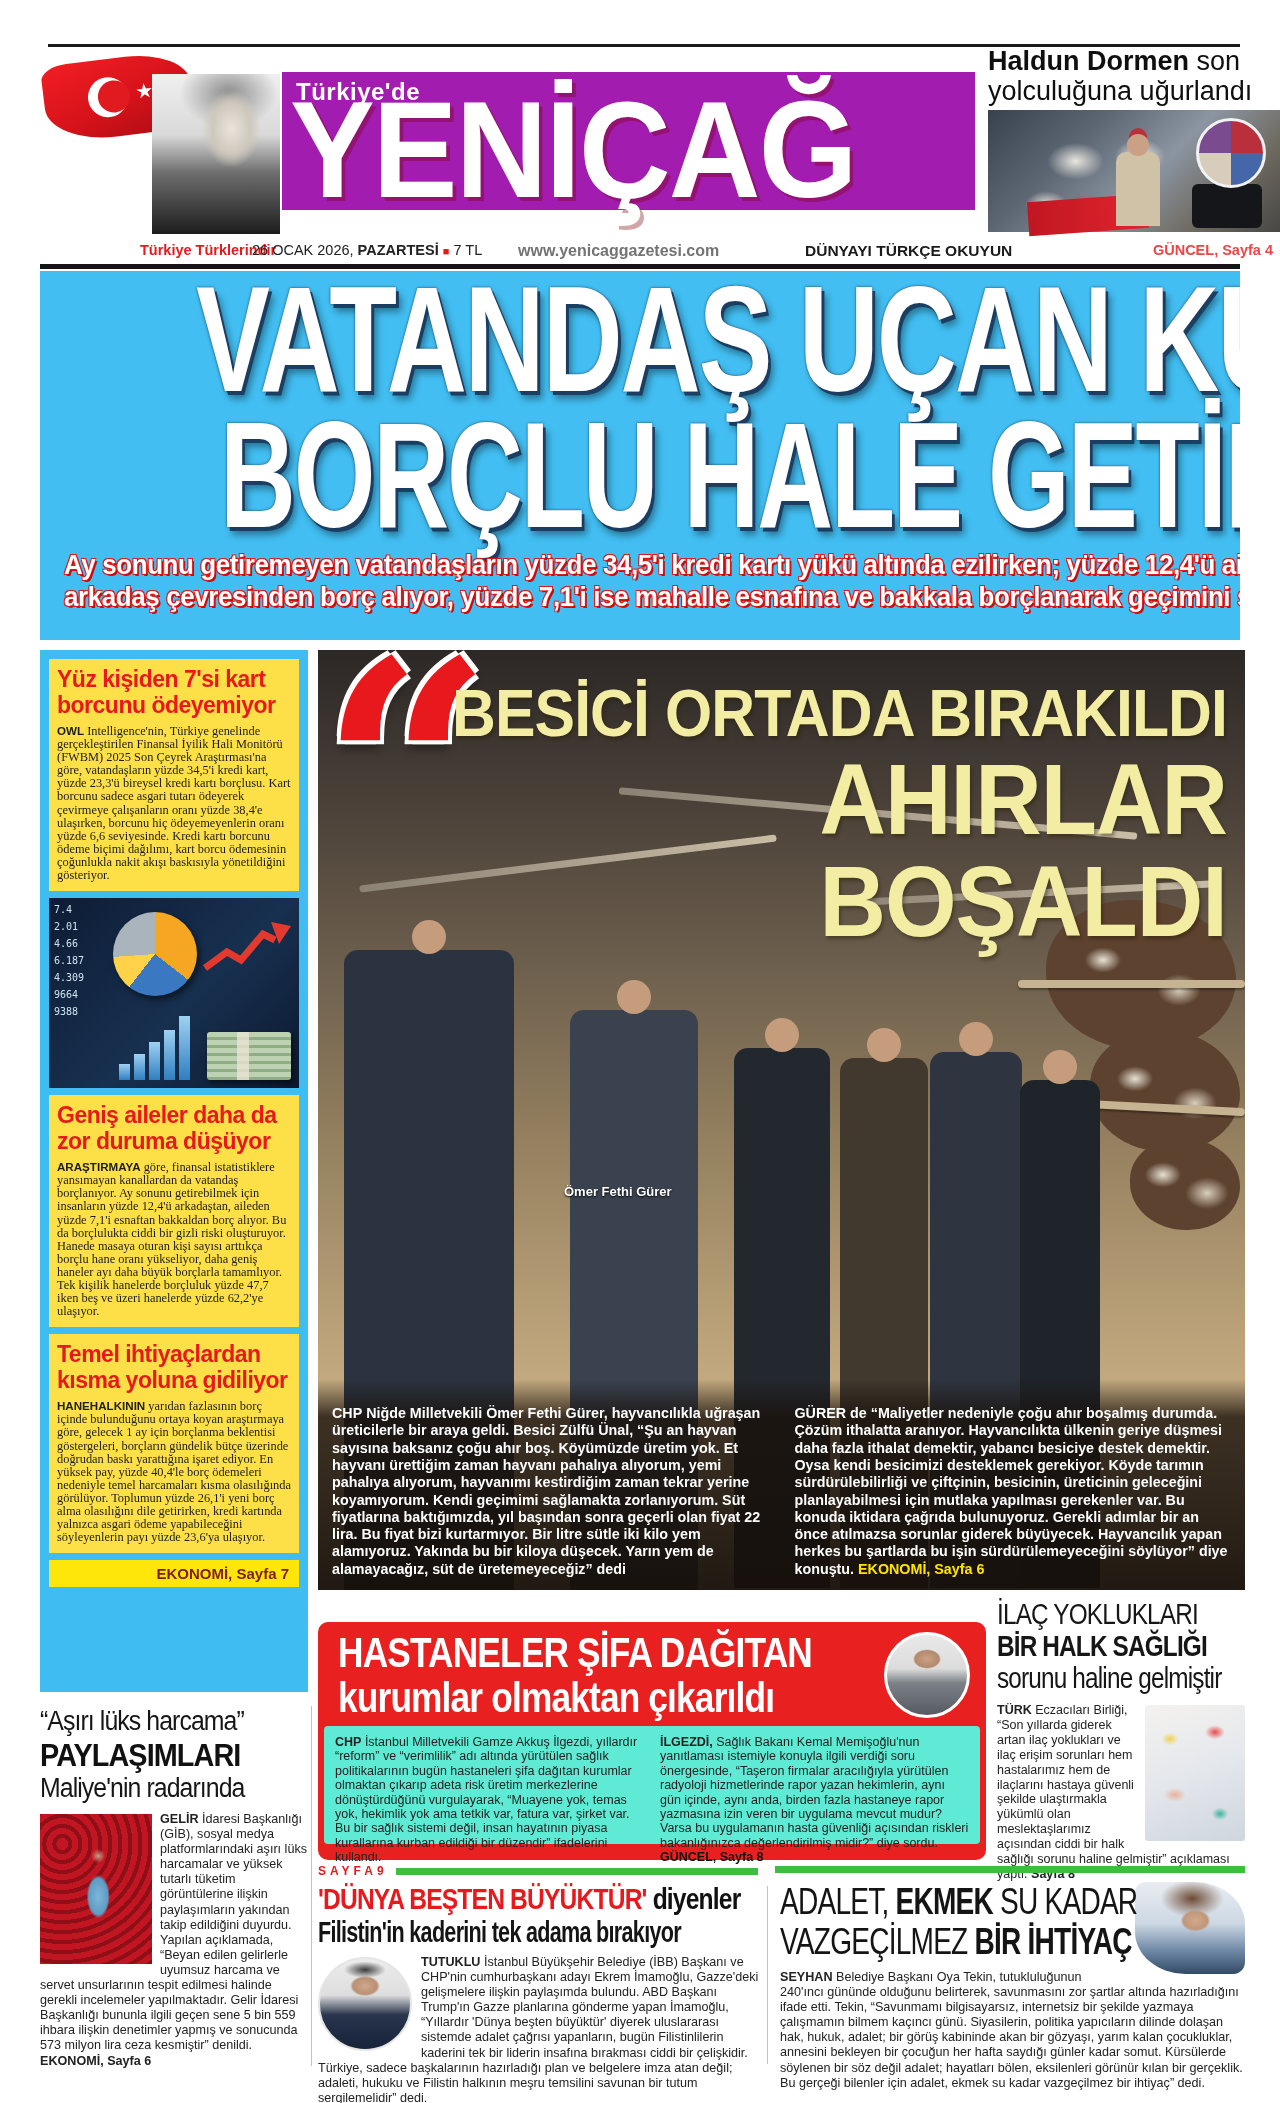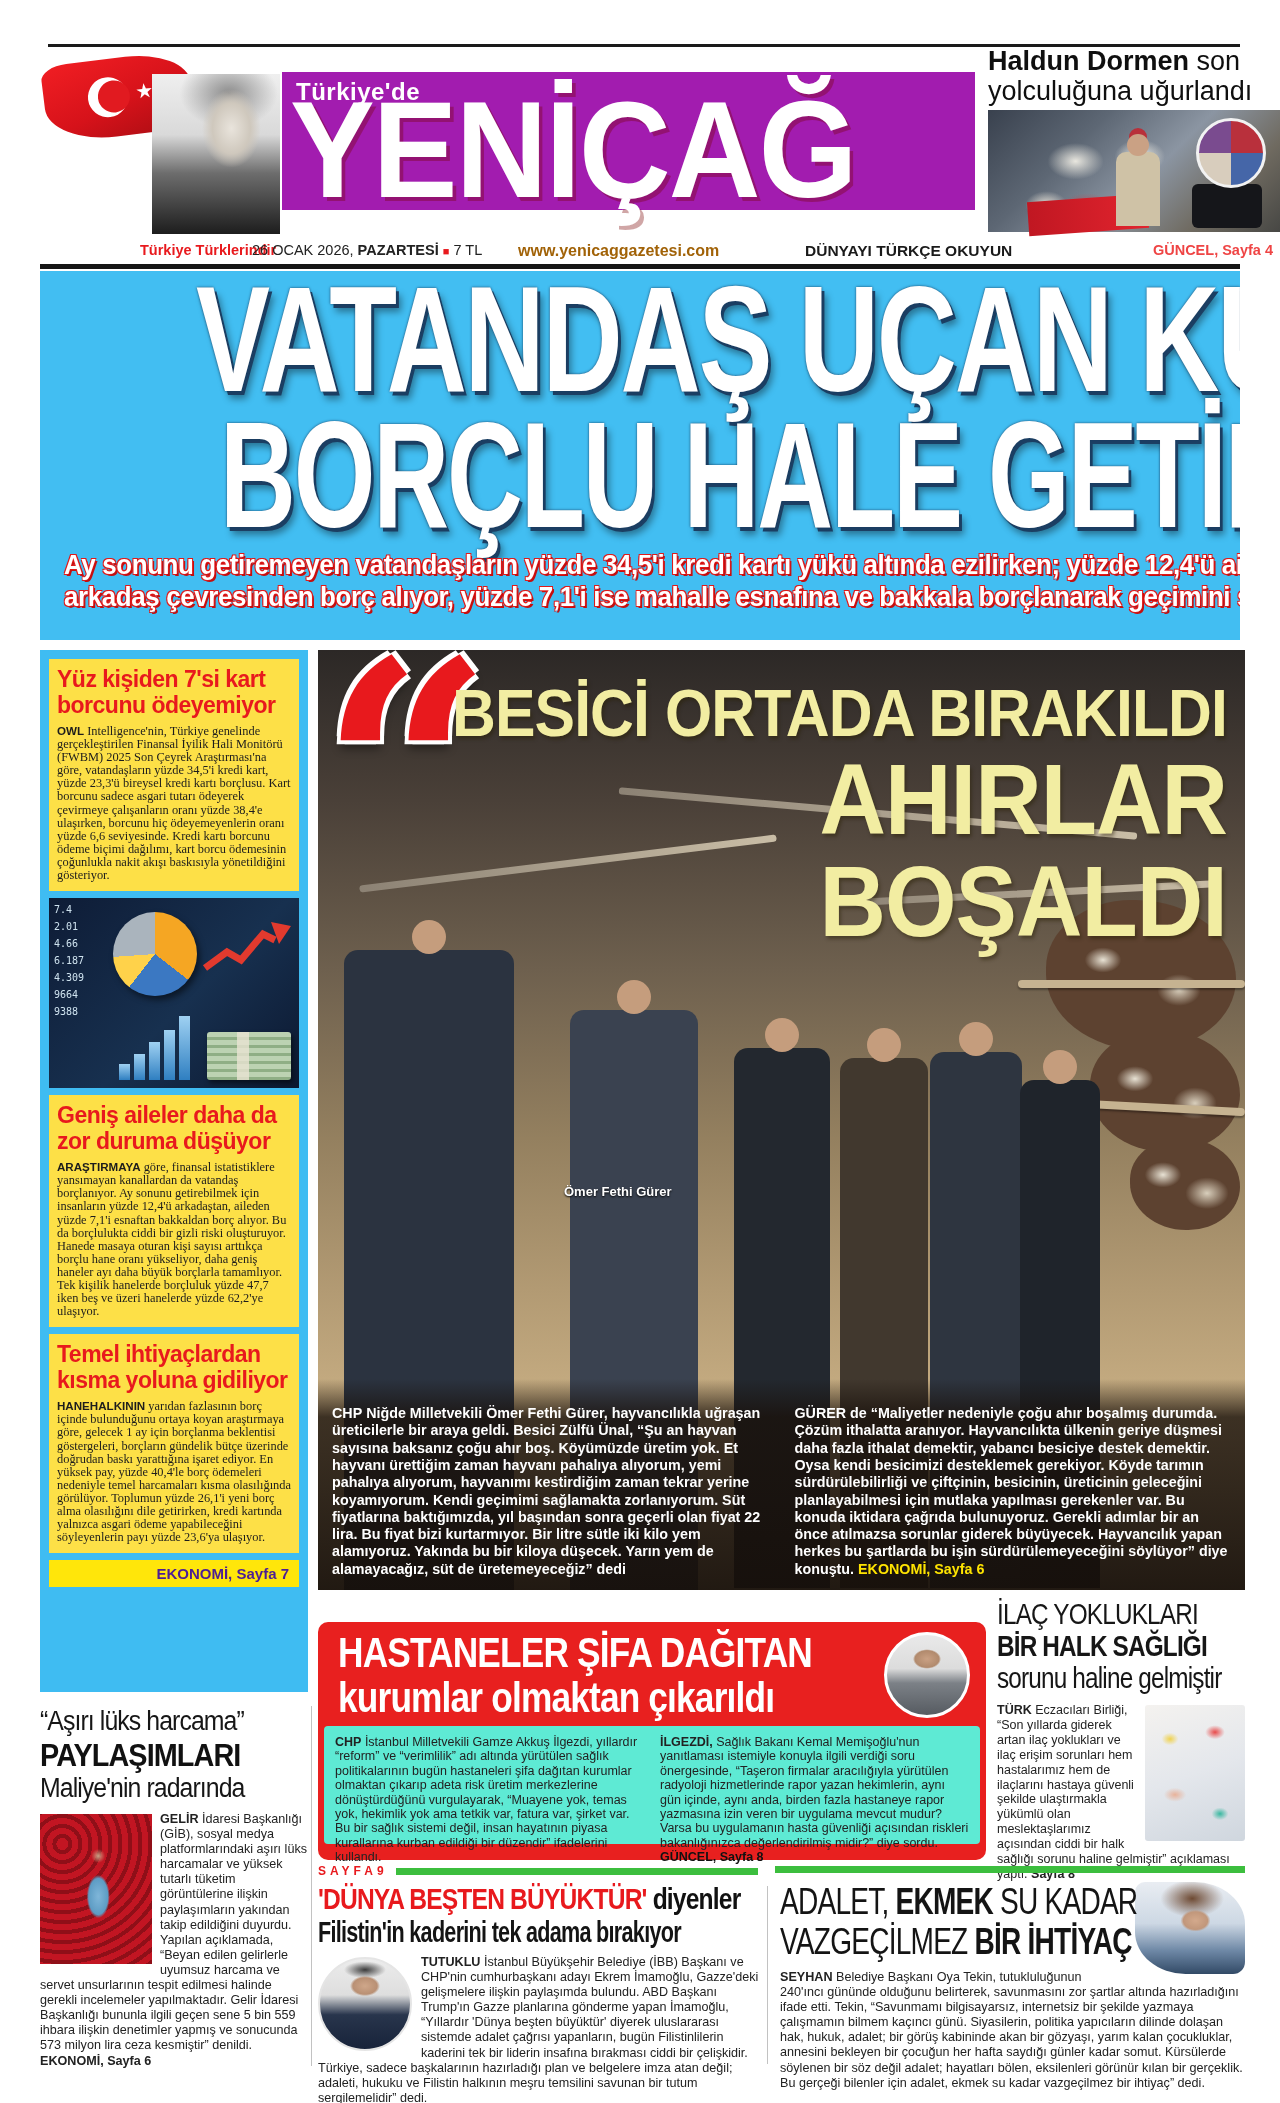--- a/index.html
+++ b/index.html
@@ -41,21 +41,21 @@
   .obit-circle{position:absolute;right:14px;top:8px;width:64px;height:64px;border-radius:50%;border:3px solid #f2f2f2;
       background:conic-gradient(#b9303c 0 90deg,#4566a8 90deg 180deg,#d8cdbd 180deg 270deg,#7a4b8f 270deg 360deg);}
 
   
   .dateline{left:40px;top:240px;width:1235px;height:24px;font-size:14.5px;}
   .dl{position:absolute;top:2px;white-space:nowrap;}
   .dl-own{left:100px;color:#e8191d;font-weight:bold;}
   .dl-date{left:212px;color:#222;}
   .dl-date b{font-weight:bold;}
   .dl-sq{color:#e8191d;font-size:11px;}
-  .dl-web{left:478px;color:#a16207;font-weight:bold;font-size:16px;}
+  .dl-web{left:478px;color:#737373;font-weight:bold;font-size:16px;}
   .dl-motto{left:765px;font-weight:bold;font-size:15.5px;color:#1a1a1a;}
   .dl-ref{right:2px;color:#ef4444;font-weight:bold;}
   .black-rule{left:40px;top:264px;width:1200px;height:5px;background:#151515;}
 
   
   .lead-panel{left:40px;top:271px;width:1200px;height:369px;background:#42bef2;text-align:center;overflow:hidden;}
   .hl{display:block;color:#fff;font-weight:bold;font-size:150px;line-height:136px;letter-spacing:-3px;
       text-shadow:0 0 3px #173a5e,4px 4px 0 #1c3f63,7px 8px 9px rgba(0,0,0,.38);}
   .hl1{transform:scaleX(.74);transform-origin:center;}
   .hl2{transform:scaleX(.70);transform-origin:center;}
@@ -75,21 +75,21 @@
             font-family:"DejaVu Sans Mono",monospace;font-size:10px;color:#cfe3ef;}
   .fin-pie{position:absolute;left:64px;top:14px;width:84px;height:84px;border-radius:50%;
            background:conic-gradient(#f5a623 0 128deg,#3b78c2 128deg 218deg,#ffd24a 218deg 266deg,#aab4bd 266deg 360deg);
            box-shadow:3px 4px 6px rgba(0,0,0,.5);}
   .fin-arrow{position:absolute;right:6px;top:6px;}
   .fin-bars{position:absolute;left:70px;bottom:8px;display:flex;align-items:flex-end;gap:4px;}
   .fin-bars i{display:block;width:11px;background:linear-gradient(180deg,#9fd1f2,#2f7fc1);}
   .fin-money{position:absolute;right:8px;bottom:8px;width:84px;height:48px;border-radius:3px;
       background:repeating-linear-gradient(180deg,#bcd2b2 0 5px,#8fae85 5px 8px);box-shadow:2px 3px 5px rgba(0,0,0,.5);}
   .fin-money::after{content:"";position:absolute;left:30px;top:0;width:12px;height:100%;background:#e9e4d2;opacity:.8;}
-  .rail-ref{background:#ffe60a;color:#4c1d95;font-weight:bold;font-size:15px;text-align:right;padding:5px 10px;}
+  .rail-ref{background:#ffe60a;color:#7f1d1d;font-weight:bold;font-size:15px;text-align:right;padding:5px 10px;}
 
   
   .main-photo{left:318px;top:650px;width:927px;height:940px;overflow:hidden;
       background:linear-gradient(180deg,#2c2826 0%,#4a4038 16%,#6e604e 34%,#92torsion 0,#94805f 52%,#b29a73 68%,#cdb387 84%,#d9c093 100%);}
   .beam{position:absolute;background:linear-gradient(90deg,#8c8274,#c9bda6);height:7px;border-radius:3px;}
   .person{position:absolute;border-radius:14px 14px 0 0;}
   .person::before{content:"";position:absolute;top:-30px;left:50%;transform:translateX(-50%);
       width:34px;height:34px;border-radius:50%;background:#c59d7d;}
   .cow{position:absolute;border-radius:46% 54% 48% 52%;
       background:radial-gradient(26px 18px at 30% 40%,#e8e2d4 0%,rgba(0,0,0,0) 70%),

